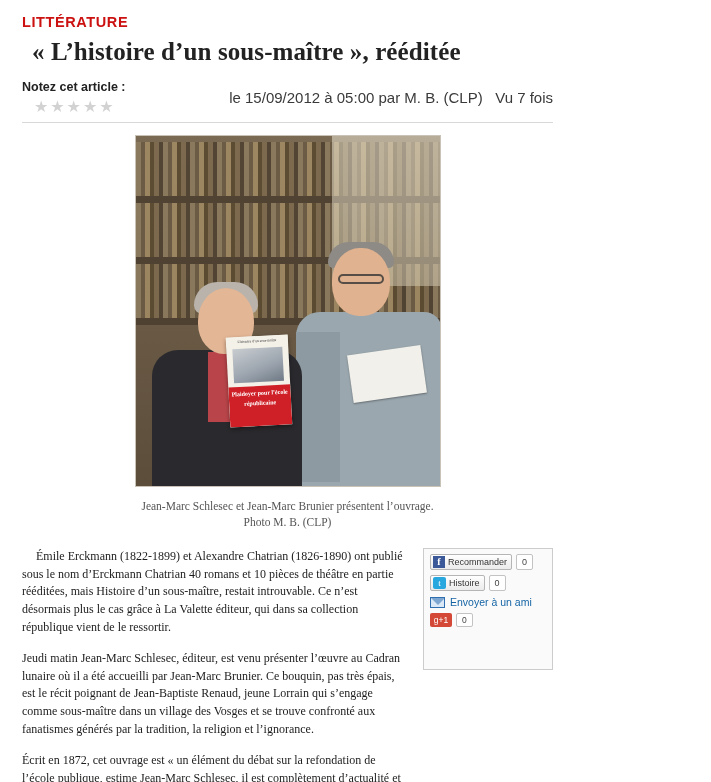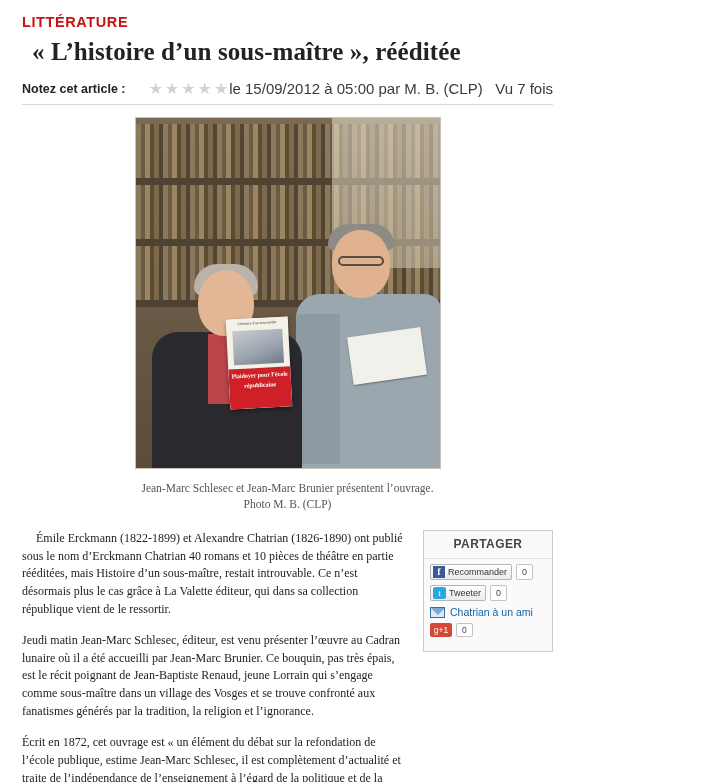--- a/index.html
+++ b/index.html
@@ -38,21 +38,22 @@
     display: flex;
     align-items: center;
     justify-content: space-between;
     border-bottom: 1px solid #d8d8d8;
     padding-bottom: 7px;
     margin-bottom: 4px;
   }
   .rate-block {
     display: flex;
     align-items: center;
-    gap: 23px;
+    gap: 5px;
+    flex-direction: column;
   }
   .rate-label {
     font-size: 12.5px;
     font-weight: bold;
     color: #222;
   }
   .stars { display: flex; gap: 2px; }
   .star {
     color: #d2d2d2;
     font-size: 16px;
@@ -363,39 +364,38 @@
 
   <div class="content">
     <div class="article">
       <p class="first">Émile Erckmann (1822-1899) et Alexandre Chatrian (1826-1890) ont publié sous le nom d’Erckmann Chatrian 40 romans et 10 pièces de théâtre en partie rééditées, mais Histoire d’un sous-maître, restait introuvable. Ce n’est désormais plus le cas grâce à La Valette éditeur, qui dans sa collection république vient de le ressortir.</p>
       <p>Jeudi matin Jean-Marc Schlesec, éditeur, est venu présenter l’œuvre au Cadran lunaire où il a été accueilli par Jean-Marc Brunier. Ce bouquin, pas très épais, est le récit poignant de Jean-Baptiste Renaud, jeune Lorrain qui s’engage comme sous-maître dans un village des Vosges et se trouve confronté aux fanatismes générés par la tradition, la religion et l’ignorance.</p>
       <p>Écrit en 1872, cet ouvrage est « un élément du débat sur la refondation de l’école publique, estime Jean-Marc Schlesec, il est complètement d’actualité et traite de l’indépendance de l’enseignement à l’égard de la politique et de la religion ».</p>
 
     </div>
 
     <div class="share">
-      <div class="share-title">PARTAGER</div>
       <div class="share-rows">
         <div class="share-row">
           <span class="btn-fb">
             <span class="ico-f">f</span>
             <span>Recommander</span>
           </span>
           <span class="count">0</span>
         </div>
         <div class="share-row">
           <span class="btn-tw">
             <span class="ico-t"></span>
-            <span>Tweeter</span>
+            <span>Histoire</span>
           </span>
           <span class="count">0</span>
         </div>
         <div class="share-row mail-row">
           <span class="ico-mail"></span>
-          <a class="mail-link" href="#">Chatrian à un ami</a>
+          <a class="mail-link" href="#">Envoyer à un ami</a>
         </div>
         <div class="share-row">
           <span class="ico-gp">g+1</span>
           <span class="count-sm">0</span>
         </div>
       </div>
     </div>
   </div>
 
 </div>

